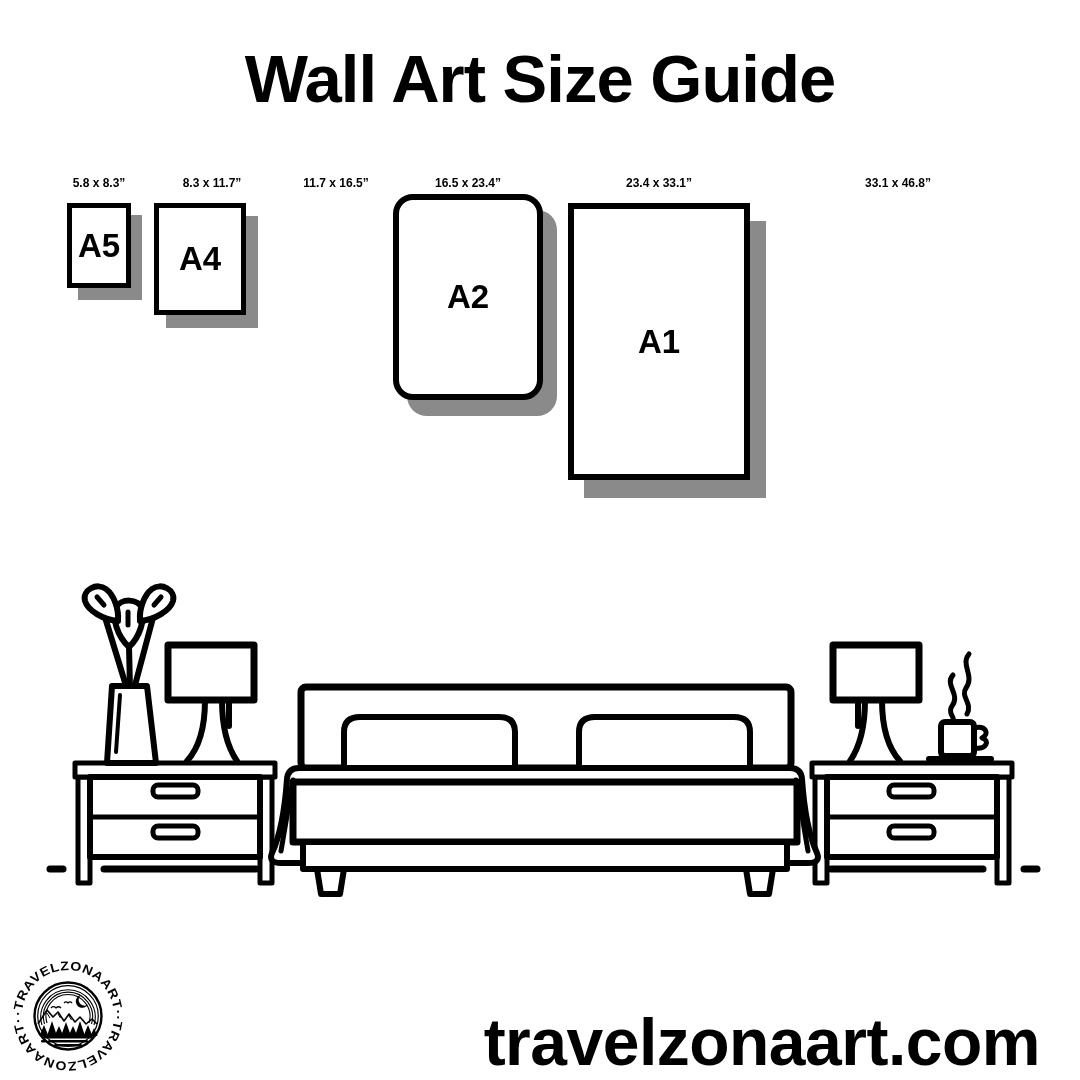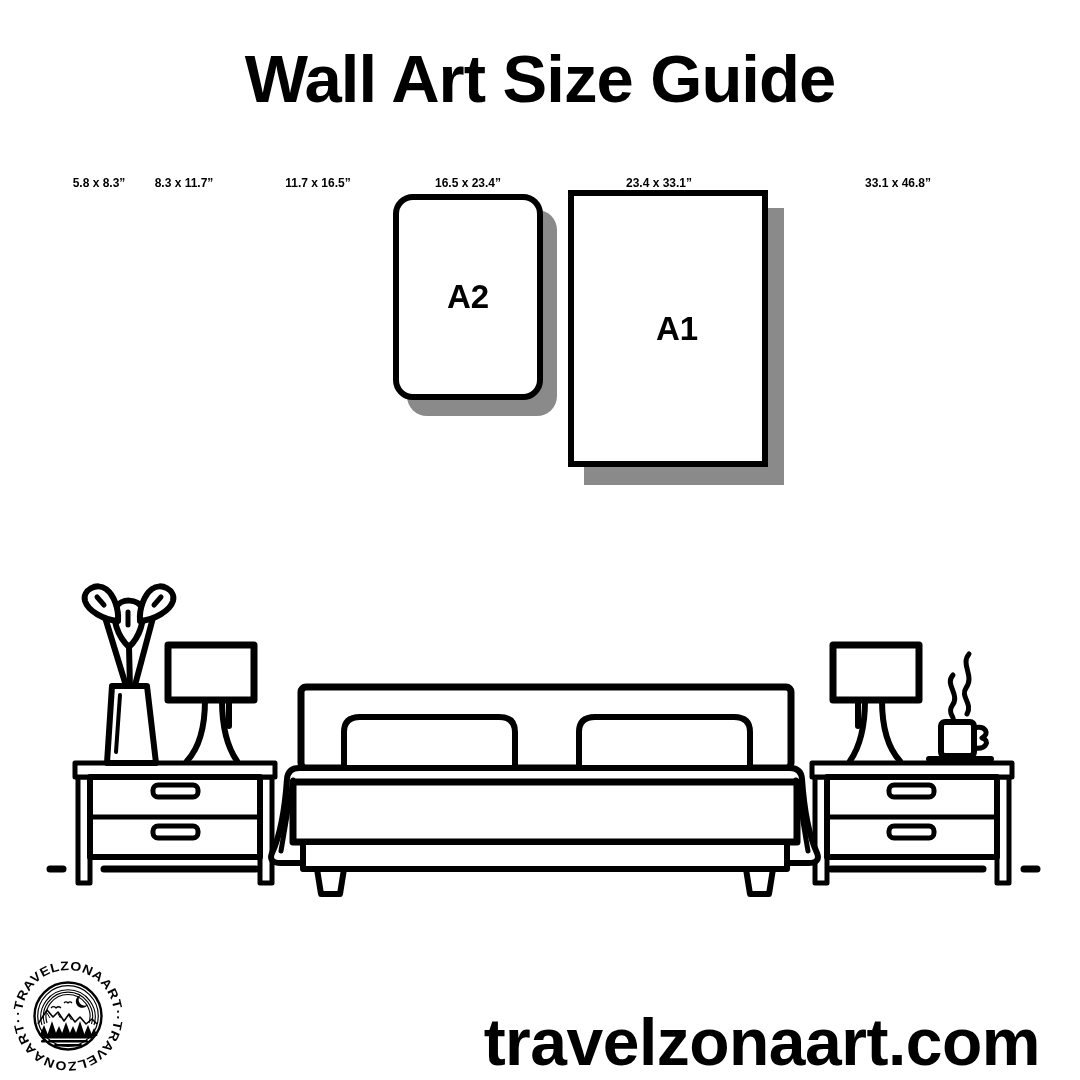--- a/index.html
+++ b/index.html
@@ -17,23 +17,23 @@
   }
   .paper{
     position:absolute;background:#fff;border:5px solid #000;
     display:flex;align-items:center;justify-content:center;
     font-weight:700;font-size:33px;
   }
   .p-a5{left:67px;top:203px;width:54px;height:75px;box-shadow:11px 12px 0 0 #8a8a8a;}
   .p-a4{left:154px;top:203px;width:82px;height:102px;box-shadow:12px 13px 0 0 #8a8a8a;}
   .p-a3{left:263px;top:203px;width:101px;height:150px;box-shadow:13px 14px 0 0 #8a8a8a;}
   .p-a2{left:393px;top:194px;width:138px;height:194px;border-width:6px;box-shadow:14px 16px 0 0 #8a8a8a;border-radius:20px;}
-  .p-a1{left:568px;top:190px;width:170px;height:265px;border-width:6px;box-shadow:16px 18px 0 0 #8a8a8a;padding-left:18px;}
+  .p-a1{left:568px;top:203px;width:170px;height:265px;border-width:6px;box-shadow:16px 18px 0 0 #8a8a8a;}
   .p-a0{left:782px;top:203px;width:221px;height:352px;border-width:6px;box-shadow:18px 21px 0 0 #8a8a8a;}
-  .l-a5{left:-1px;}  .l-a4{left:84px;} .l-a3{left:218px;}
+  .l-a5{left:-1px;}  .l-a4{left:112px;} .l-a3{left:218px;padding-left:18px;}
   .l-a2{left:368px;} .l-a1{left:559px;} .l-a0{left:798px;}
   .room{position:absolute;left:0;top:580px;}
   .logo{position:absolute;left:5px;top:953px;}
   .site{
     position:absolute;right:40px;top:1004px;
     font-size:66px;font-weight:700;letter-spacing:-0.5px;
   }
 </style>
 </head>
 <body>
@@ -42,20 +42,26 @@
 
   <h1 class="title">Wall Art Size Guide</h1>
 
   <div class="size-label l-a5">5.8 x 8.3”</div>
   <div class="size-label l-a4">8.3 x 11.7”</div>
   <div class="size-label l-a3">11.7 x 16.5”</div>
   <div class="size-label l-a2">16.5 x 23.4”</div>
   <div class="size-label l-a1">23.4 x 33.1”</div>
   <div class="size-label l-a0">33.1 x 46.8”</div>
 
+  <div class="paper p-a5">
+      <span>A5</span>
+    </div>
+  <div class="paper p-a4">
+      <span>A4</span>
+    </div>
   <div class="paper p-a2">
       <span>A2</span>
     </div>
   <div class="paper p-a1">
       <span>A1</span>
     </div>
 
   <svg class="room" width="1080" height="320" viewBox="0 0 1080 320" stroke="#000" fill="none" stroke-linecap="round" stroke-linejoin="round">
     <defs>
       <g id="nightstand">

